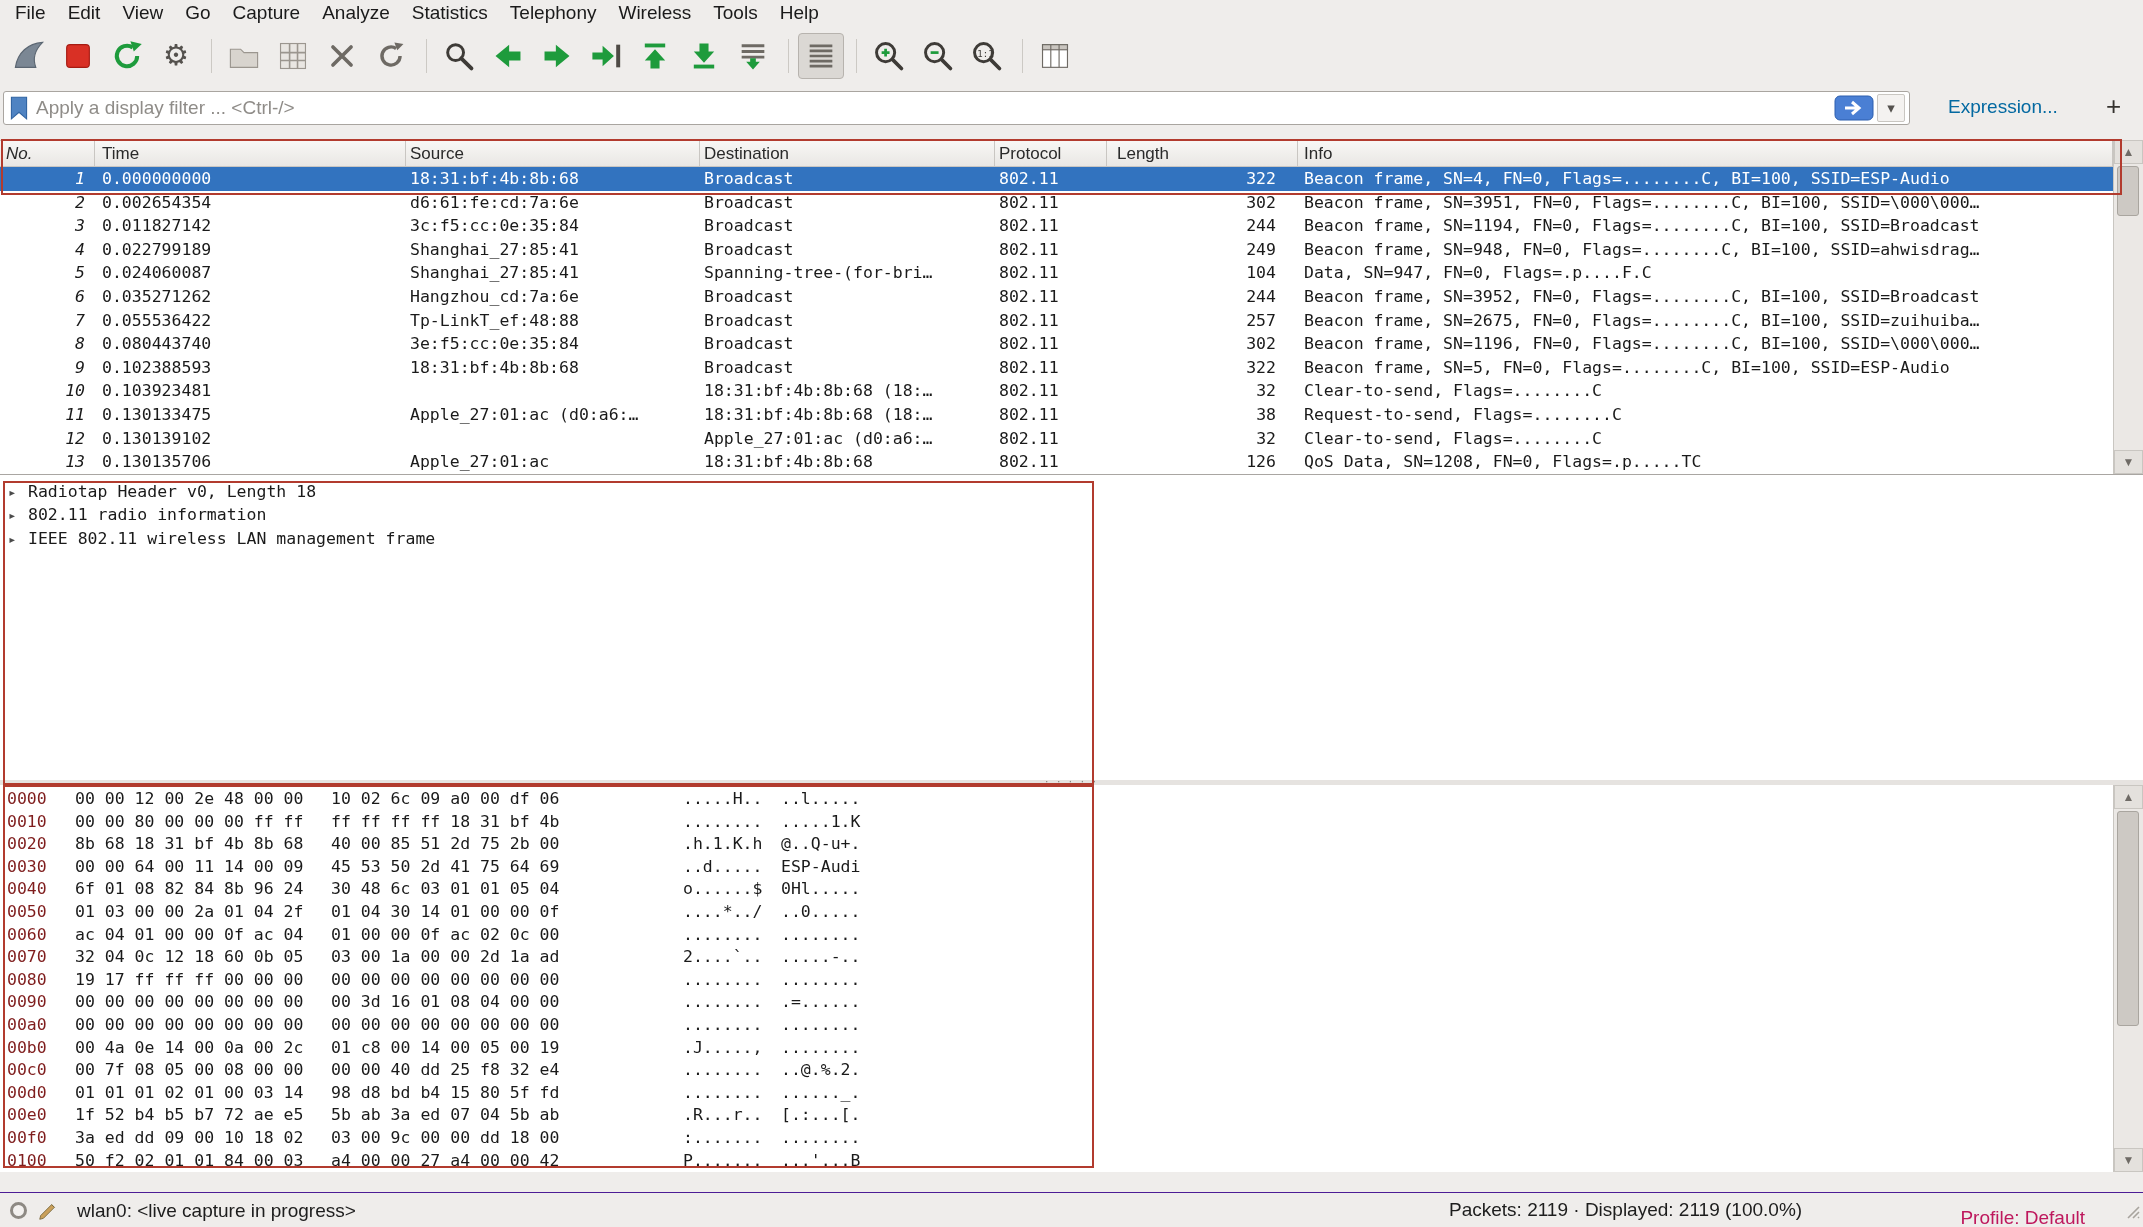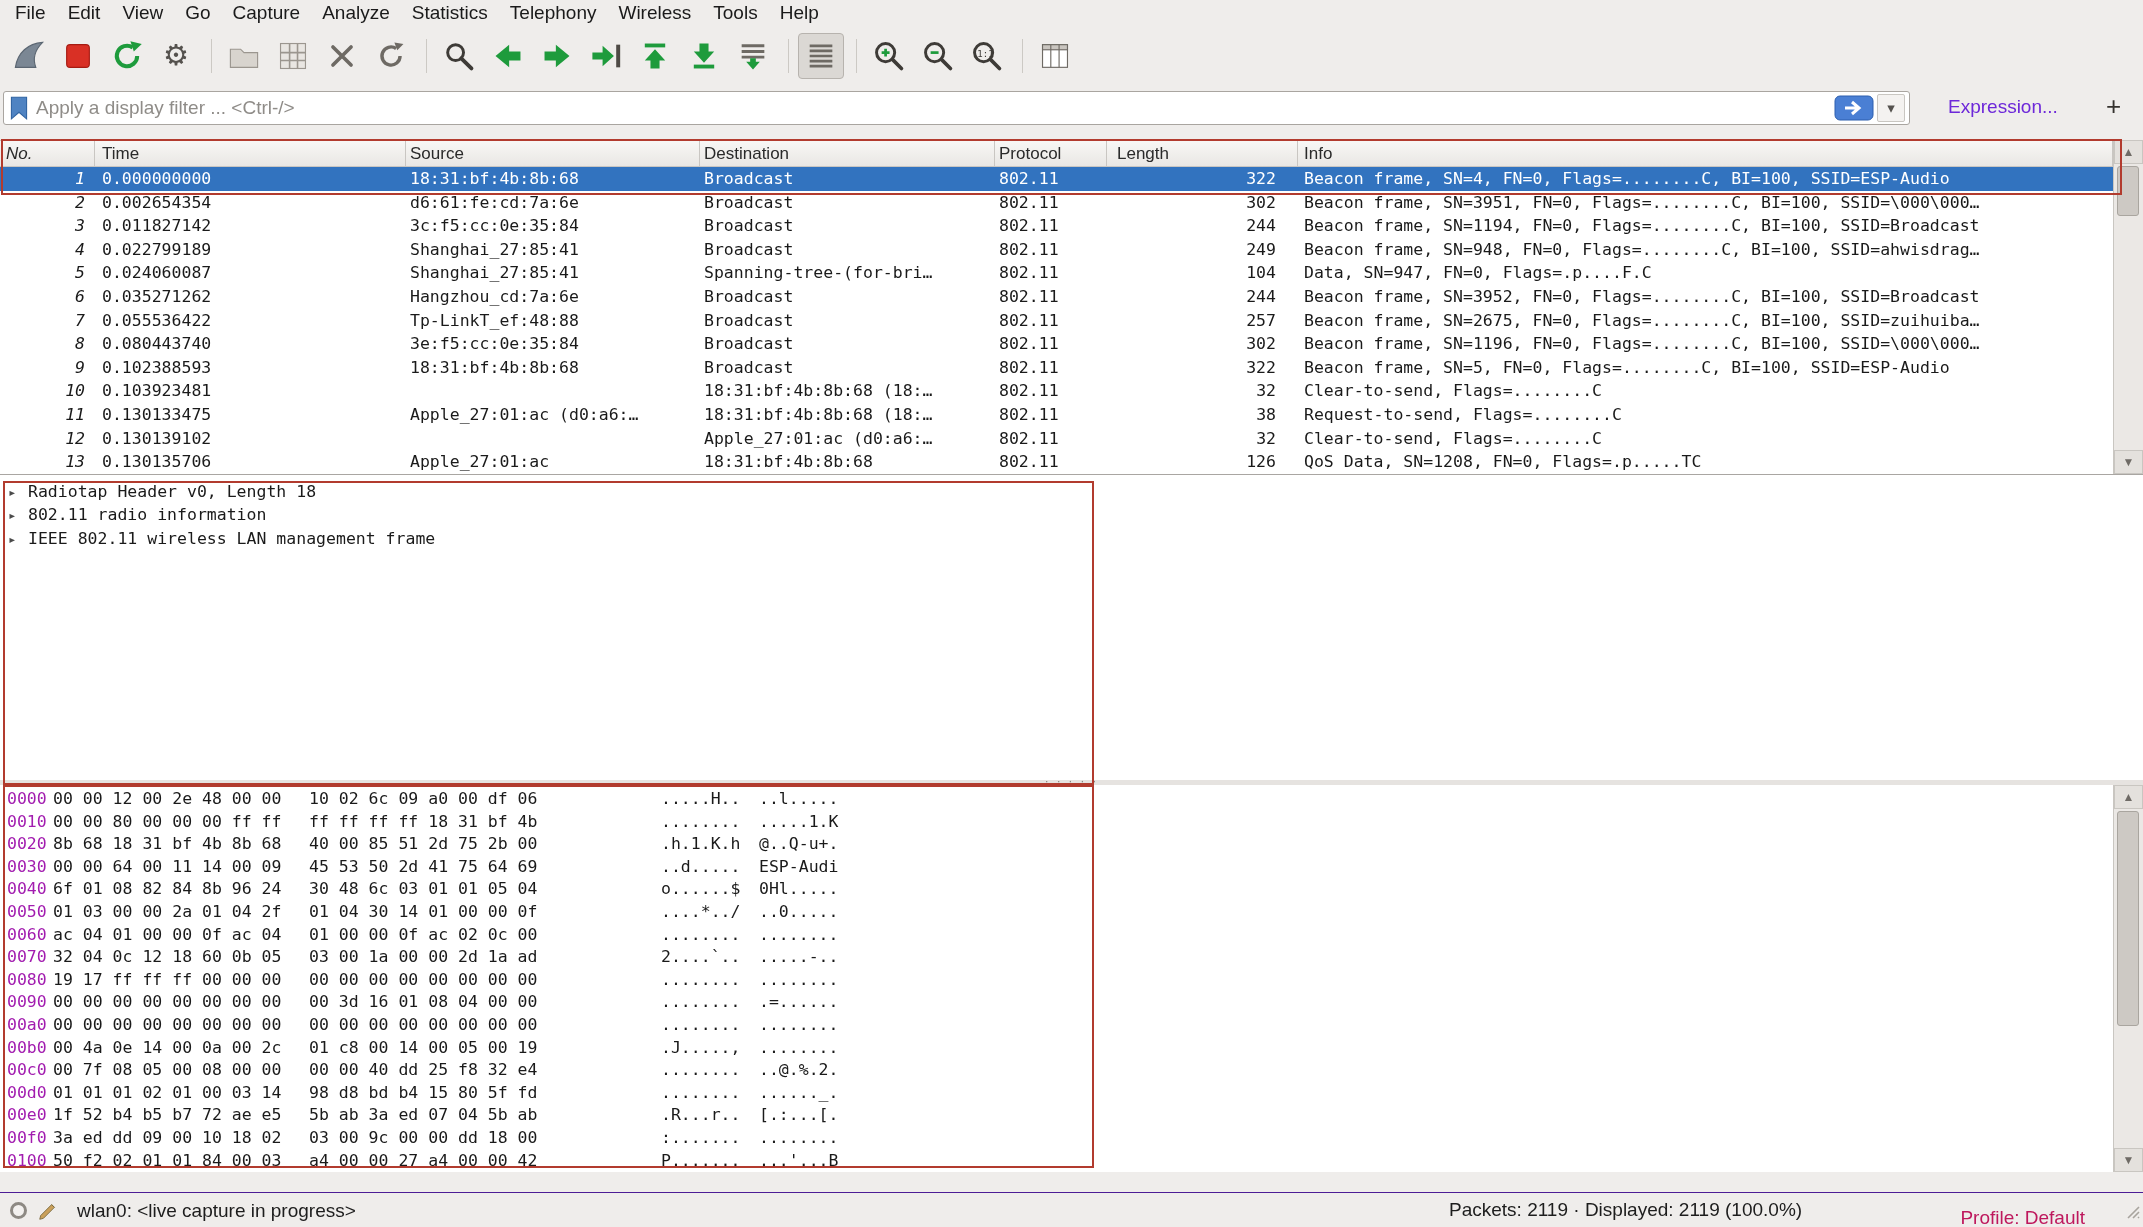--- a/index.html
+++ b/index.html
@@ -16,21 +16,21 @@
   .tbtn.pressed { background:#dbd8d4; border:1px solid #b7b3ae; }
   .tsep { width:1px; height:34px; background:#ccc9c4; margin:0 9px; }
   .uicon { font-size:29px; line-height:1; color:#55524e; }
 
   
   #filterbar { position:absolute; top:85px; left:0; width:100%; height:46px; }
   .filter-field { position:absolute; left:3px; top:6px; width:1907px; height:34px; background:#ffffff; border:1px solid #a9a5a0; border-radius:3px; display:flex; align-items:center; padding:0 4px; }
   .filter-field input { flex:1; border:none; outline:none; background:transparent; font-size:19px; color:#2a2a2a; padding:0 6px; font-family:"Liberation Sans",sans-serif; }
   .filter-field input::placeholder { color:#8f8c88; }
   .caret-btn { width:28px; height:28px; display:flex; align-items:center; justify-content:center; color:#55524e; font-size:15px; border:1px solid #c9c6c1; border-radius:2px; margin-left:3px; background:#f4f2f0; }
-  .expr { position:absolute; left:1948px; top:11px; font-size:19px; color:#6d28d9; cursor:default; }
+  .expr { position:absolute; left:1948px; top:11px; font-size:19px; color:#0369a1; cursor:default; }
   .addf { position:absolute; left:2106px; top:6px; font-size:26px; color:#35322e; cursor:default; }
 
   
   #plist { position:absolute; top:131px; left:0; width:2143px; height:343px; }
   .plist-header { position:absolute; top:9px; left:0; width:2113px; height:27px; display:flex; background:linear-gradient(#f8f7f5,#e9e7e4); border-top:1px solid #c9c6c2; border-bottom:1px solid #c9c6c2; font-size:17px; color:#2a2a2a; }
   .plist-header .pc { border-right:1px solid #c9c6c2; padding-top:3px; }
   #plist-body { position:absolute; top:36px; left:0; width:2113px; height:307px; background:#ffffff; overflow:hidden; font-family:"DejaVu Sans Mono",monospace; font-size:16.5px; }
   .prow { display:flex; height:23.6px; line-height:23.6px; white-space:nowrap; }
   .prow.sel { background:#3273bf; color:#ffffff; }
   .pc { white-space:nowrap; overflow:hidden; flex:0 0 auto; }
@@ -51,23 +51,23 @@
   .tri { display:inline-block; width:20px; color:#4a4a4a; font-size:14px; }
 
   
   #splitter { position:absolute; top:780px; left:0; width:2143px; height:5px; background:#e6e3e0; text-align:center; }
   #splitter::after { content:"· · · · ·"; position:relative; top:-9px; color:#8a8780; font-size:13px; letter-spacing:2px; }
 
   
   #hexpane { position:absolute; top:785px; left:0; width:2143px; height:387px; background:#ffffff; overflow:hidden; }
   #hex-rows { padding-top:3px; }
   .hrow { display:flex; height:22.6px; line-height:22.6px; white-space:nowrap; font-family:"DejaVu Sans Mono",monospace; font-size:16.5px; }
-  .hoff { width:46px; margin-left:7px; color:#a21caf; }
+  .hoff { width:46px; margin-left:7px; color:#7f1d1d; }
   .hg { width:240px; }
-  .h1 { margin-left:0; }
+  .h1 { margin-left:22px; }
   .h2 { margin-left:16px; }
   .ha { width:88px; }
   .a1 { margin-left:112px; }
   .a2 { margin-left:10px; }
 
   
   .vscroll { position:absolute; right:0; width:30px; background:#ebe8e5; border-left:1px solid #c9c6c1; }
   #plist .vscroll { top:9px; bottom:0; }
   #hexpane .vscroll { top:0; bottom:0; }
   .sarrow { position:absolute; left:0; width:100%; height:24px; display:flex; align-items:center; justify-content:center; font-size:12px; color:#6f6b66; background:#e4e1dd; border:1px solid #c9c6c1; }

